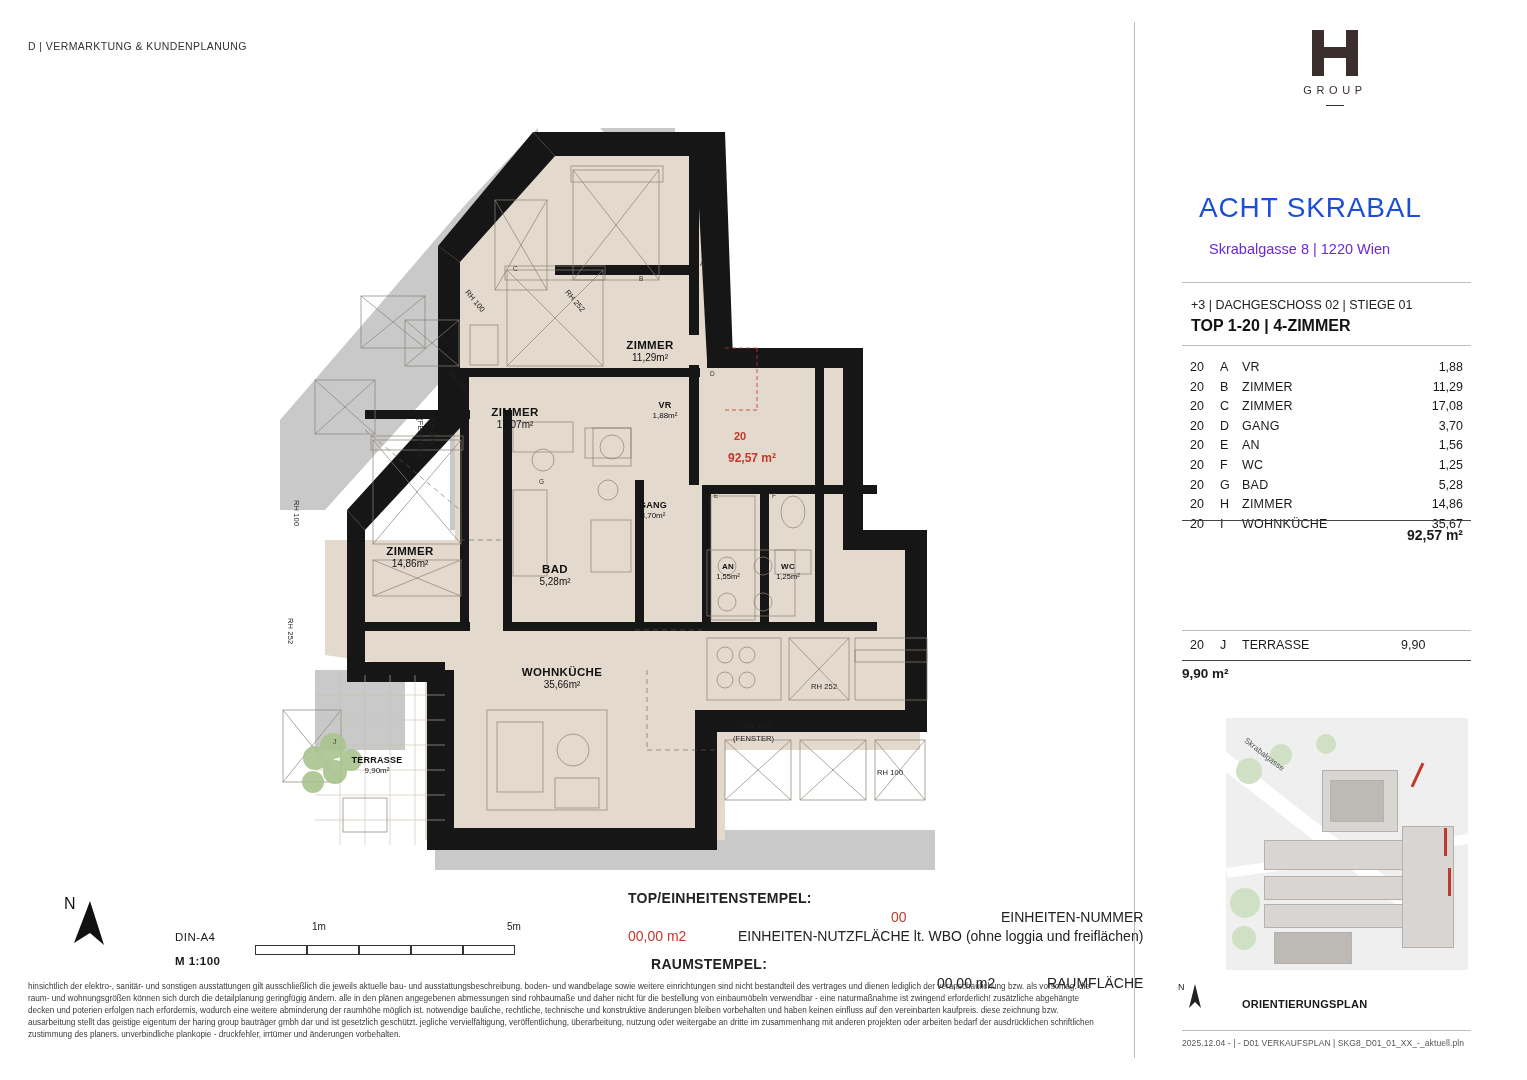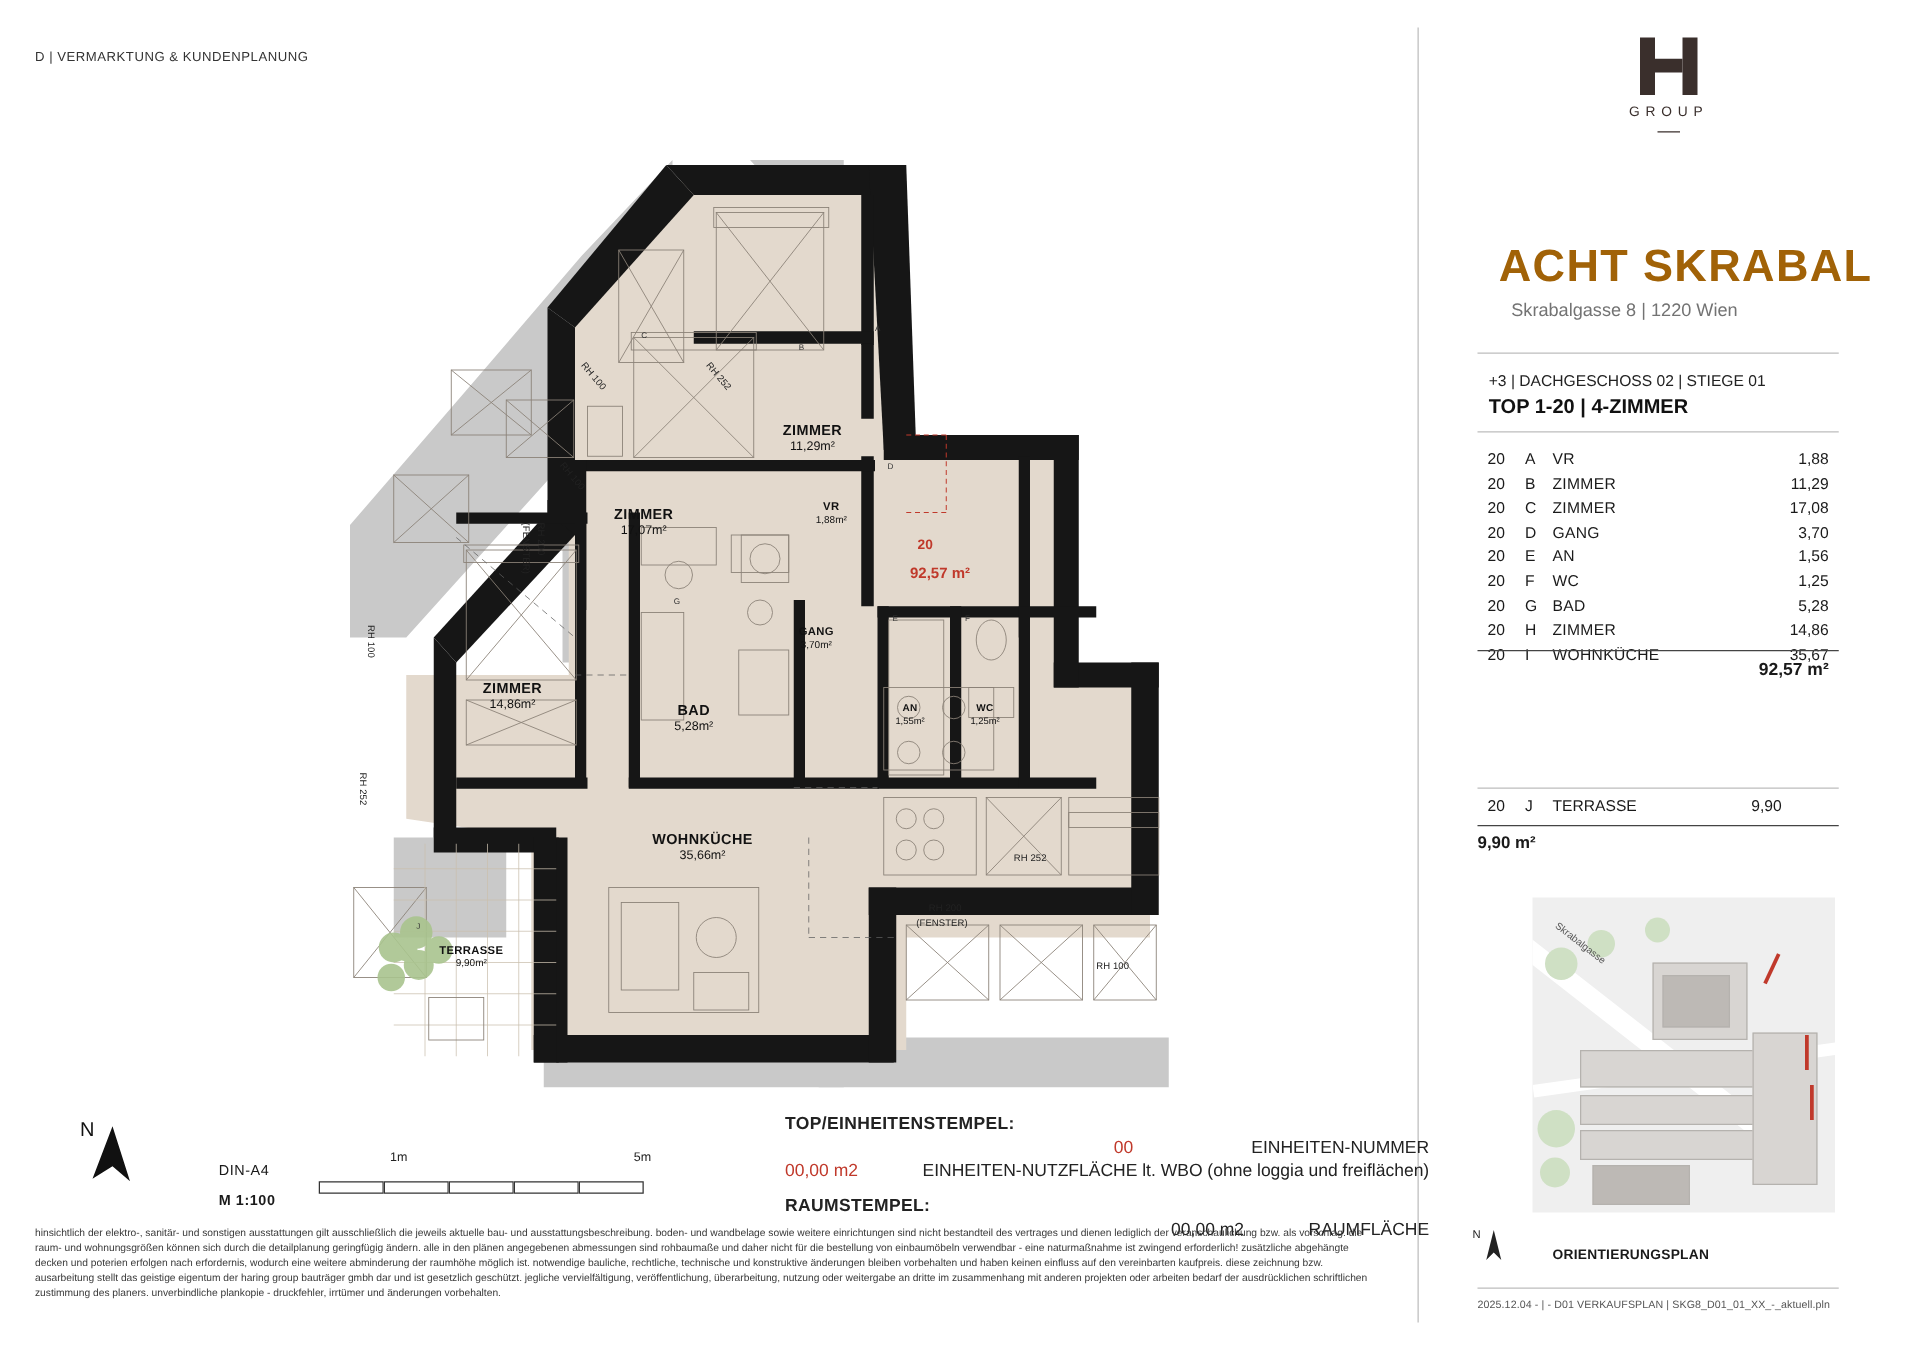--- a/index.html
+++ b/index.html
@@ -21,22 +21,22 @@
   .logo{position:absolute;left:1200px;top:30px;width:270px;text-align:center;}
   .logo-mark{width:46px;height:46px;margin:0 auto 8px;position:relative;}
   .logo-mark i{position:absolute;background:#3a2f2c;}
   .logo-mark .l{left:0;top:0;width:12px;height:46px;}
   .logo-mark .r{right:0;top:0;width:12px;height:46px;}
   .logo-mark .m{left:12px;top:17px;width:22px;height:11px;}
   .logo-name{font-size:31px;letter-spacing:.14em;color:#3a2f2c;}
   .logo-sub{font-size:11px;letter-spacing:.42em;color:#3a2f2c;margin-top:3px;}
   .logo-dash{width:18px;height:1px;background:#3a2f2c;margin:9px auto 0;}
 
-  .proj-name{position:absolute;left:1199px;top:192px;font-size:36px;font-weight:bold;letter-spacing:.03em;color:#a16207;}
-  .proj-addr{position:absolute;left:1209px;top:241px;font-size:14.5px;color:#737373;}
+  .proj-name{position:absolute;left:1199px;top:192px;font-size:28px;font-weight:normal;letter-spacing:.03em;color:#1d4ed8;}
+  .proj-addr{position:absolute;left:1209px;top:241px;font-size:14.5px;color:#6d28d9;}
   .rule1{position:absolute;left:1182px;top:282px;width:289px;height:1px;background:#bdbdbd;}
   .unit-floor{position:absolute;left:1191px;top:298px;font-size:12.5px;color:#222;}
   .unit-top{position:absolute;left:1191px;top:317px;font-size:16px;font-weight:bold;color:#111;}
   .rule2{position:absolute;left:1182px;top:345px;width:289px;height:1px;background:#bdbdbd;}
 
   .room-table{position:absolute;left:1182px;top:360px;width:289px;font-size:12.5px;color:#1a1a1a;}
   .room-table .row{display:flex;align-items:baseline;height:19.6px;}
   .room-table .c-num{width:30px;padding-left:8px;}
   .room-table .c-let{width:22px;}
   .room-table .c-name{flex:1;letter-spacing:.02em;}
@@ -497,21 +497,21 @@
   <div class="legend">
     <div class="t">TOP/EINHEITENSTEMPEL:</div>
     <div class="row">
       <div class="k red">00</div>
       <div class="v">EINHEITEN-NUMMER</div>
     </div>
     <div class="row">
       <div class="k red">00,00 m2</div>
       <div class="v">EINHEITEN-NUTZFLÄCHE lt. WBO (ohne loggia und freiflächen)</div>
     </div>
-    <div class="t" style="margin-top:12px;">RAUMSTEMPEL:</div>
+    <div class="t" style="margin-top:12px;margin-left:23px;">RAUMSTEMPEL:</div>
     <div class="row">
       <div class="k">00,00 m2</div>
       <div class="v">RAUMFLÄCHE</div>
     </div>
   </div>
 
   <div class="disclaimer">hinsichtlich der elektro-, sanitär- und sonstigen ausstattungen gilt ausschließlich die jeweils aktuelle bau- und ausstattungsbeschreibung. boden- und wandbelage sowie weitere einrichtungen sind nicht bestandteil des vertrages und dienen lediglich der veranschaulichung bzw. als vorschlag. die raum- und wohnungsgrößen können sich durch die detailplanung geringfügig ändern. alle in den plänen angegebenen abmessungen sind rohbaumaße und daher nicht für die bestellung von einbaumöbeln verwendbar - eine naturmaßnahme ist zwingend erforderlich! zusätzliche abgehängte decken und poterien erfolgen nach erfordernis, wodurch eine weitere abminderung der raumhöhe möglich ist. notwendige bauliche, rechtliche, technische und konstruktive änderungen bleiben vorbehalten und haben keinen einfluss auf den vereinbarten kaufpreis. diese zeichnung bzw. ausarbeitung stellt das geistige eigentum der haring group bauträger gmbh dar und ist gesetzlich geschützt. jegliche vervielfältigung, veröffentlichung, überarbeitung, nutzung oder weitergabe an dritte im zusammenhang mit anderen projekten oder arbeiten bedarf der ausdrücklichen schriftlichen zustimmung des planers. unverbindliche plankopie - druckfehler, irrtümer und änderungen vorbehalten.</div>
 </div>
 
 </body></html>

